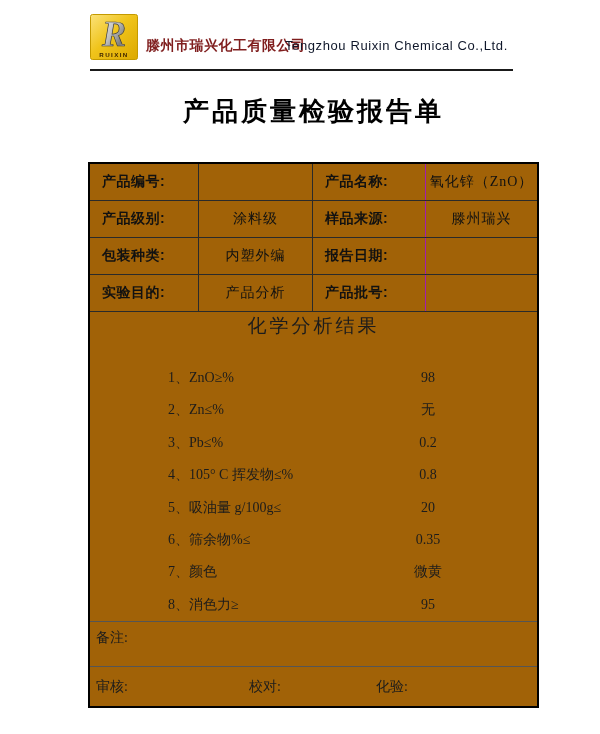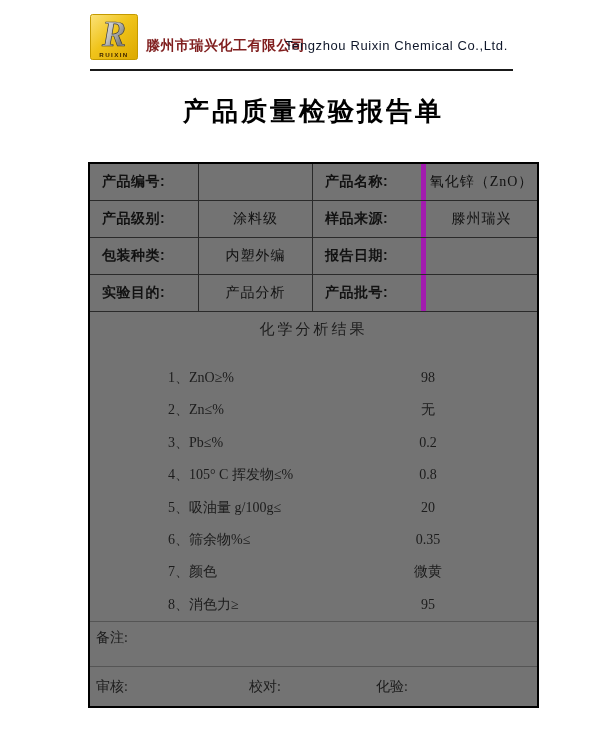--- a/index.html
+++ b/index.html
@@ -71,21 +71,21 @@
   .report-table {
     position: absolute;
     left: 88px;
     top: 162px;
     width: 451px;
     height: 546px;
     border: 2px solid #000;
     box-sizing: border-box;
     display: flex;
     flex-direction: column;
-    background: #737373;
+    background: #a16207;
   }
   .info-row {
     display: flex;
     height: 37px;
     flex: none;
     border-bottom: 1px solid #2a2a2a;
     box-sizing: border-box;
   }
   .cell {
     box-sizing: border-box;
@@ -101,34 +101,34 @@
     padding-left: 12px;
     letter-spacing: 0.5px;
   }
   .cell.val {
     font-family: "Liberation Serif", serif;
     justify-content: center;
     letter-spacing: 1px;
   }
   .c1 { width: 109px; border-right: 1px solid #2a2a2a; }
   .c2 { width: 114px; border-right: 1px solid #2a2a2a; text-align: right; }
-  .c3 { width: 113px; border-right: 5px solid #a21caf; }
+  .c3 { width: 113px; border-right: 1px solid #a21caf; }
   .c4 { flex: 1; }
 
   
   .analysis-cell {
     flex: 1;
     border-bottom: 1px solid #555;
     box-sizing: border-box;
     position: relative;
   }
   .analysis-title {
-    margin-top: 8px;
+    margin-top: 1px;
     text-align: center;
-    font-size: 15px;
+    font-size: 19px;
     letter-spacing: 3px;
     color: #1c1c1c;
   }
   .analysis-items { margin-top: 23px; }
   .analysis-item {
     position: relative;
     height: 32.4px;
     line-height: 32.4px;
     padding-left: 78px;
     font-size: 14px;

